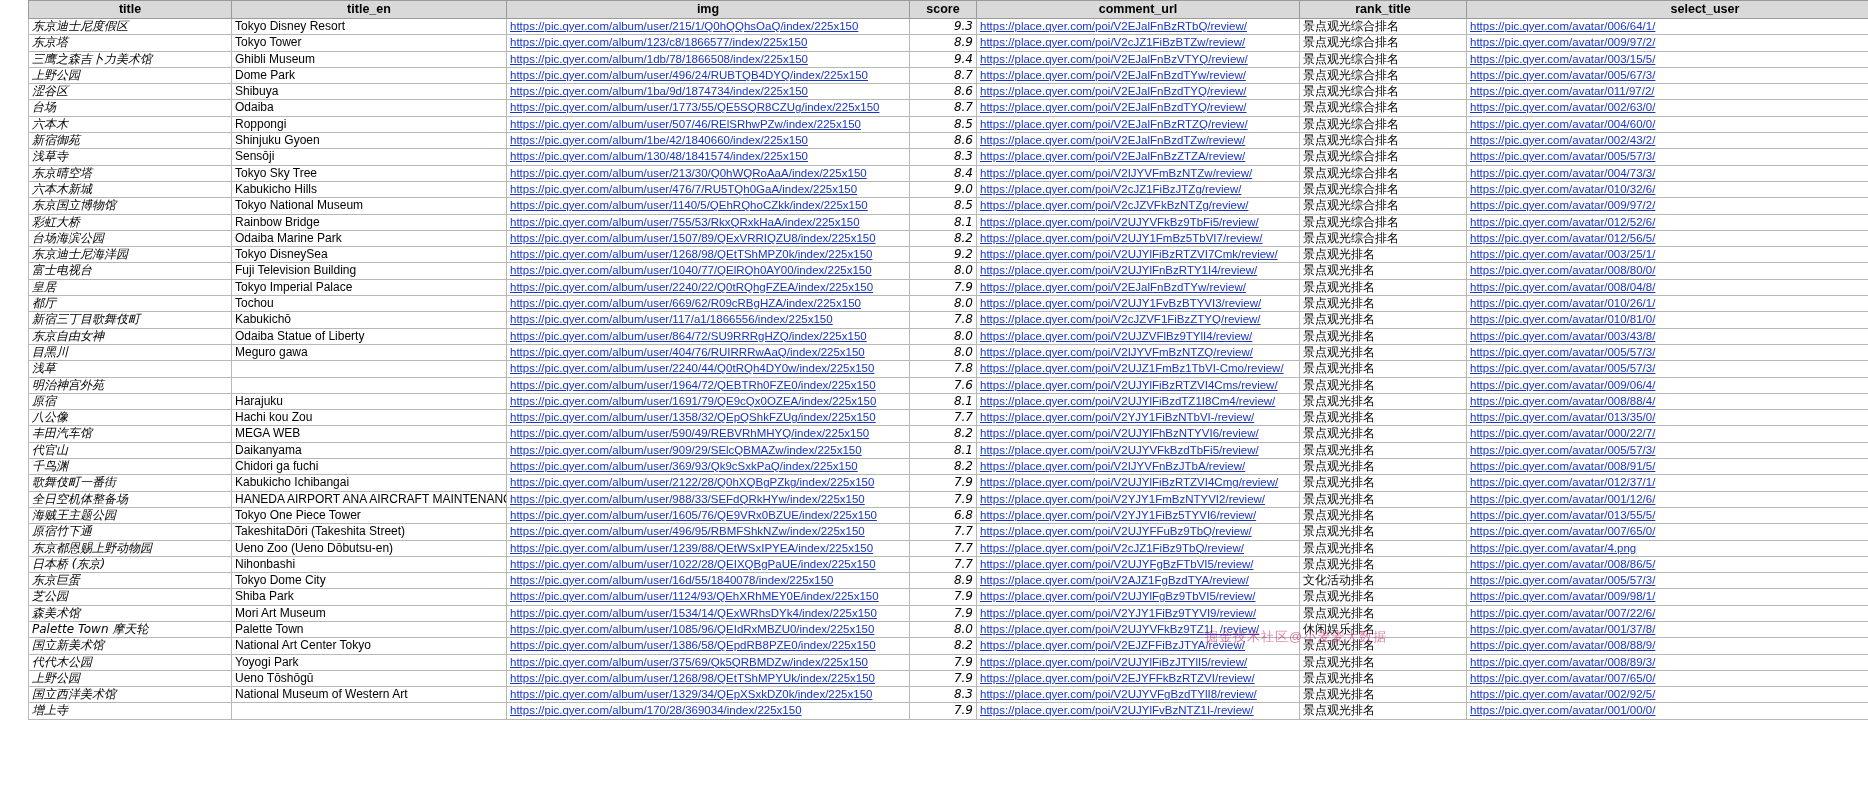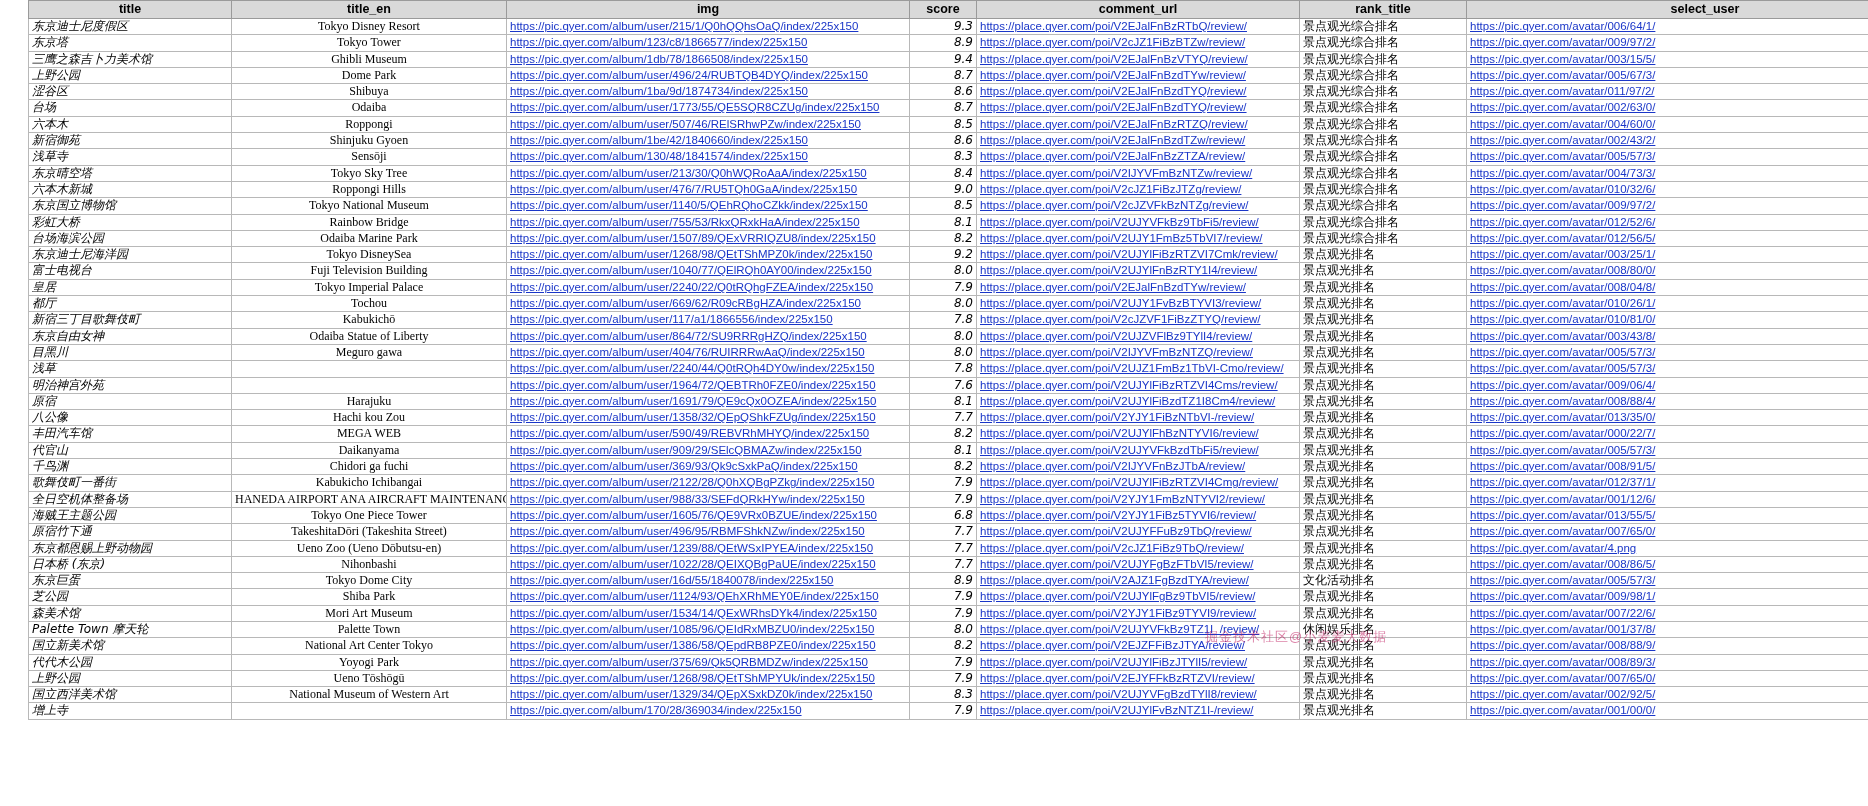--- a/index.html
+++ b/index.html
@@ -20,21 +20,21 @@
     background:#d9d9d9;
     color:#000;
     font-weight:bold;
     text-align:center;
     height:17px;
     line-height:17px;
     border:1px solid #9a9a9a;
     font-size:12.5px;
   }
   th.hl{background:#5b7fb4;color:#fff;border:1px solid #4a6b9a;}
-  td.mono{font-family:Liberation Serif, serif;font-size:12px;text-align:center;}
+  td.mono{font-family:Liberation Sans, sans-serif;font-size:12px;}
   td.cn{font-family:"DejaVu Sans", sans-serif;font-size:12.5px;font-style:italic;}
   .lnk{color:#1a36c8;text-decoration:underline;font-family:"Liberation Sans",sans-serif;font-size:11.5px;}
   td.score{text-align:right;font-family:"DejaVu Sans",sans-serif;font-size:12.5px;padding-left:6px;font-style:italic;}
   td.rank{font-family:"DejaVu Sans",sans-serif;font-size:12.5px;}
   
   .c0{width:196px;}
   .c1{width:268px;}
   .c2{width:396px;}
   .c3{width:60px;}
   .c4{width:316px;margin-top:47px;}
@@ -149,21 +149,21 @@
           <td class="cn c0">东京晴空塔</td>
           <td class="mono c1">Tokyo Sky Tree</td>
           <td class="c2"><span class="lnk">https://pic.qyer.com/album/user/213/30/Q0hWQRoAaA/index/225x150</span></td>
           <td class="score c3">8.4</td>
           <td class="c4"><span class="lnk">https://place.qyer.com/poi/V2IJYVFmBzNTZw/review/</span></td>
           <td class="rank c5">景点观光综合排名</td>
           <td class="c6"><span class="lnk">https://pic.qyer.com/avatar/004/73/3/</span></td>
         </tr>
         <tr>
           <td class="cn c0">六本木新城</td>
-          <td class="mono c1">Roppongi Hills</td>
+          <td class="mono c1">Kabukicho Hills</td>
           <td class="c2"><span class="lnk">https://pic.qyer.com/album/user/476/7/RU5TQh0GaA/index/225x150</span></td>
           <td class="score c3">9.0</td>
           <td class="c4"><span class="lnk">https://place.qyer.com/poi/V2cJZ1FiBzJTZg/review/</span></td>
           <td class="rank c5">景点观光综合排名</td>
           <td class="c6"><span class="lnk">https://pic.qyer.com/avatar/010/32/6/</span></td>
         </tr>
         <tr>
           <td class="cn c0">东京国立博物馆</td>
           <td class="mono c1">Tokyo National Museum</td>
           <td class="c2"><span class="lnk">https://pic.qyer.com/album/user/1140/5/QEhRQhoCZkk/index/225x150</span></td>

